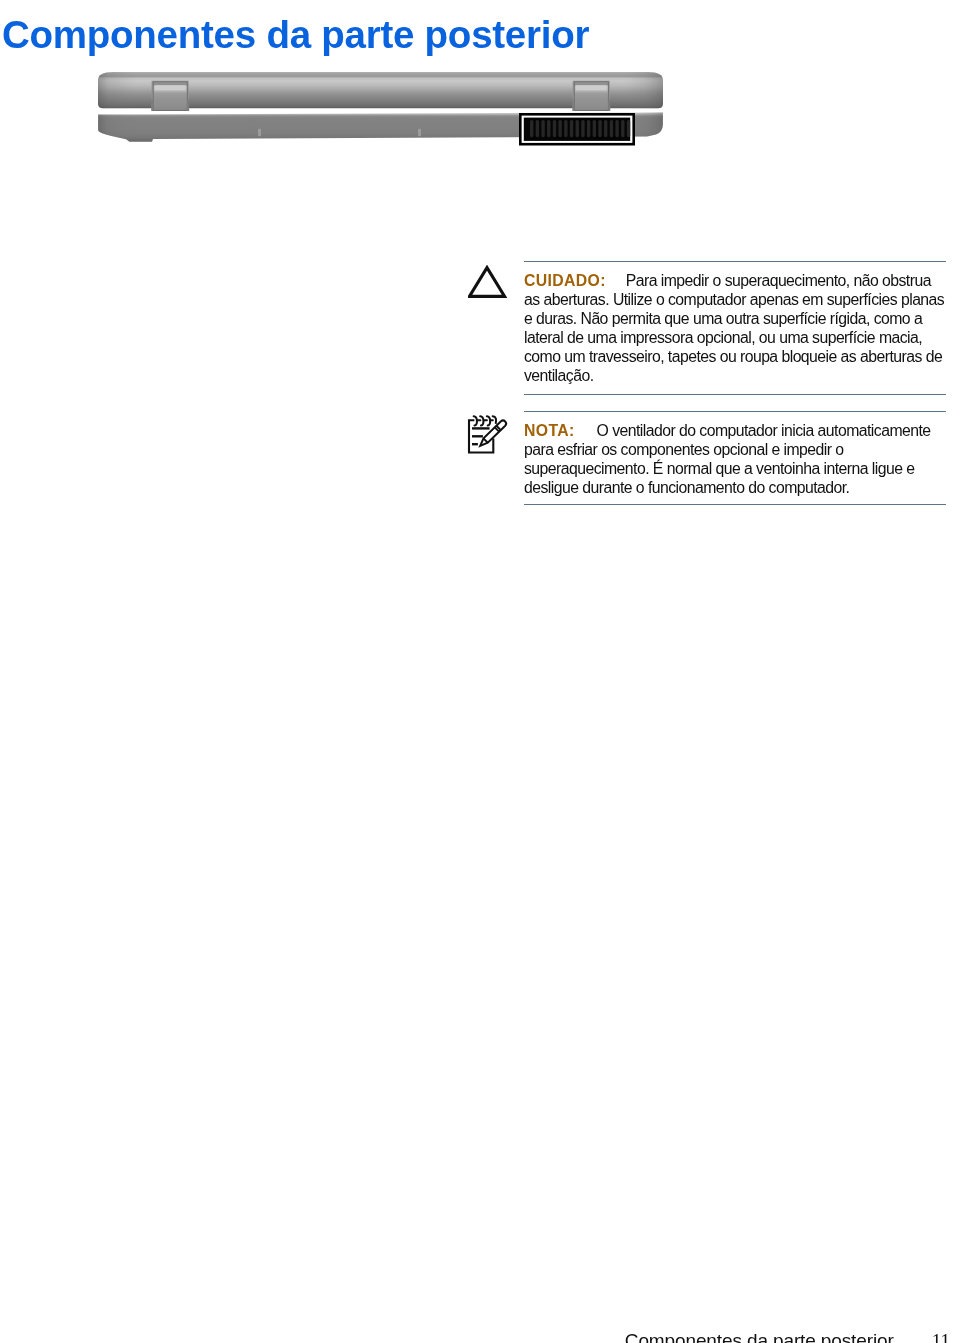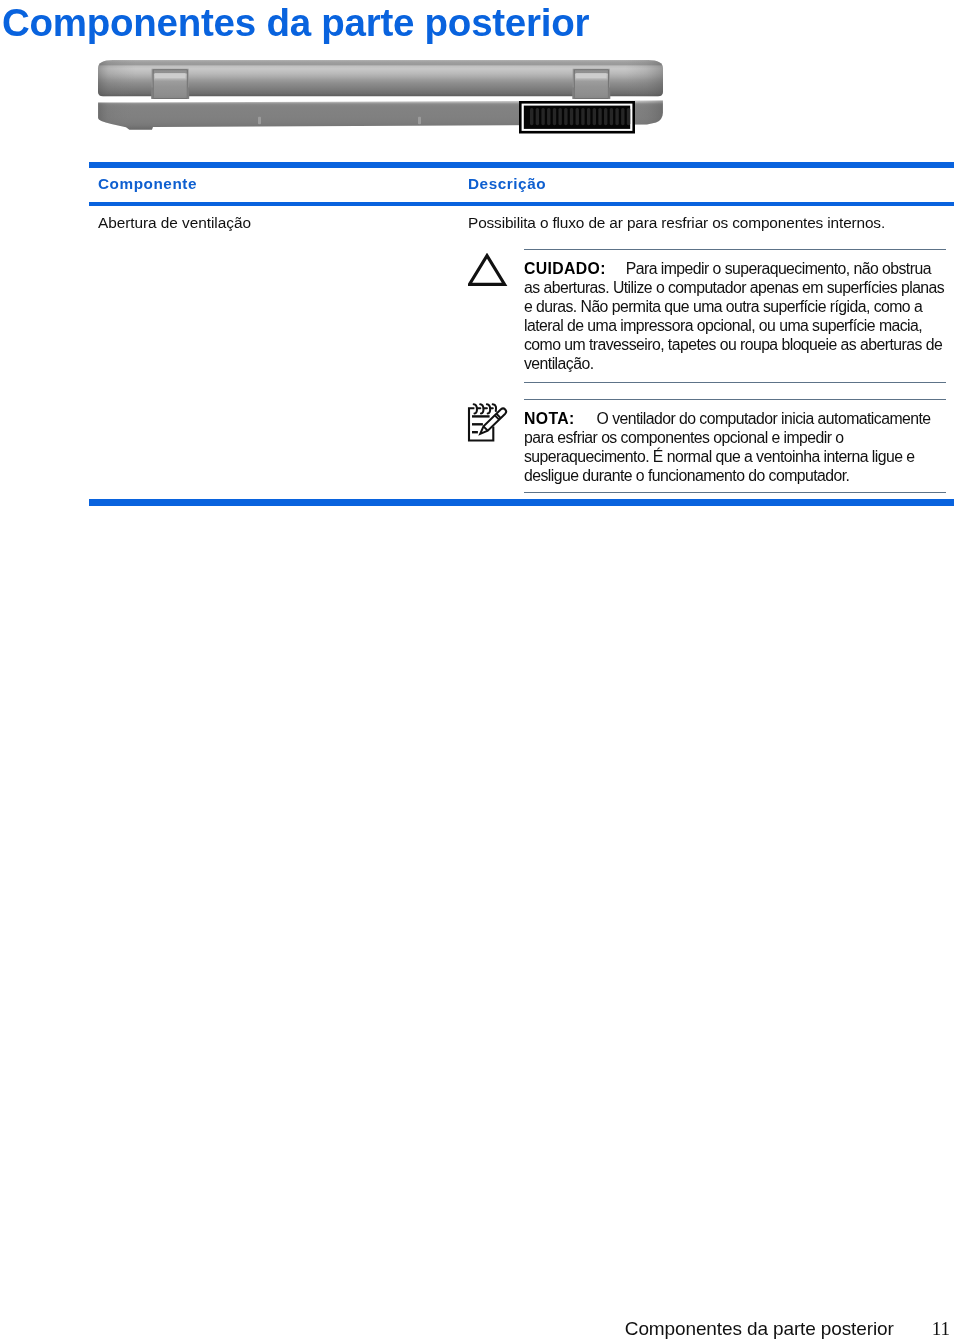--- a/index.html
+++ b/index.html
@@ -1,19 +1,19 @@
 <!DOCTYPE html>
 <html><head>
 <meta charset="utf-8">
 <title>Componentes da parte posterior</title>
 <style>
   html,body{margin:0;padding:0;background:#fff;}
   body{width:960px;height:1343px;position:relative;overflow:hidden;
        font-family:"Liberation Sans",sans-serif;}
-  .page{position:absolute;left:0;top:0;width:960px;height:1303px;}
+  .page{position:absolute;left:0;top:12px;width:960px;height:1303px;}
 
   
   .page-title{position:absolute;left:2px;top:-1px;margin:0;
     font-size:38.5px;line-height:48px;font-weight:bold;color:#0963de;
     letter-spacing:-0.25px;white-space:nowrap;}
 
   
   .laptop-figure{position:absolute;left:95px;top:57px;width:582px;height:86px;}
   .vent-callout{position:absolute;left:519px;top:101px;width:117px;height:34px;}
 
@@ -29,21 +29,21 @@
 
   .trow{position:relative;}
   .cell-comp{position:absolute;left:9px;top:8px;font-size:15.4px;color:#111;letter-spacing:-0.05px;}
   .cell-desc{position:absolute;left:379px;top:8px;width:485px;font-size:15.4px;color:#111;letter-spacing:-0.14px;}
 
   
   .admon{position:absolute;left:524px;width:421px;}
   .admon-rule{height:1px;background:#5d7388;width:422px;position:absolute;left:0;}
   .admon-icon{position:absolute;}
   .admon-body{position:absolute;left:0;width:422px;font-size:15.8px;line-height:19.0px;color:#111;letter-spacing:-0.55px;}
-  .admon-label{font-weight:bold;color:#000000;letter-spacing:0.35px;text-align:center;}
+  .admon-label{font-weight:bold;color:#a16207;letter-spacing:0.35px;text-align:center;}
   .admon-gap{display:inline-block;width:20px;}
   .admon-note .admon-gap{width:22px;}
   .admon-caution{top:249px;}
   .admon-caution .admon-rule-top{top:0;}
   .admon-caution .admon-icon{left:-56px;top:4px;}
   .admon-caution .admon-body{top:10px;}
   .admon-caution .admon-rule-bottom{top:133px;}
   .admon-note{top:399px;}
   .admon-note .admon-rule-top{top:0;}
   .admon-note .admon-icon{left:-60px;top:3px;}
@@ -167,33 +167,20 @@
         <rect x="74.53" y="2.4" width="3.4" height="17.2" rx="1.6"></rect>
         <rect x="80.22" y="2.4" width="3.4" height="17.2" rx="1.6"></rect>
         <rect x="85.92" y="2.4" width="3.4" height="17.2" rx="1.6"></rect>
         <rect x="91.61" y="2.4" width="3.4" height="17.2" rx="1.6"></rect>
         <rect x="97.31" y="2.4" width="3.4" height="17.2" rx="1.6"></rect>
         <rect x="103.00" y="2.4" width="3.4" height="17.2" rx="1.6"></rect>
       </g>
     </svg>
   </div>
 
-  <div class="comp-table">
-    <div class="rule-top"></div>
-    <div class="thead">
-      <div class="th th-comp">Componente</div>
-      <div class="th th-desc">Descrição</div>
-    </div>
-    <div class="rule-mid"></div>
-    <div class="trow" style="height:293px">
-      <div class="cell-comp">Abertura de ventilação</div>
-      <div class="cell-desc">Possibilita o fluxo de ar para resfriar os componentes internos.</div>
-    </div>
-    <div class="rule-bot"></div>
-  </div>
 
   <div class="admon admon-caution">
     <div class="admon-rule admon-rule-top"></div>
     <div class="admon-icon">
       <svg width="40" height="34" viewBox="0 0 40 34" xmlns="http://www.w3.org/2000/svg">
         <path d="M 19,2.6 L 36.6,31.4 L 1.4,31.4 Z" fill="none" stroke="#111111" stroke-width="3.1" stroke-linejoin="miter"></path>
       </svg>
     </div>
     <div class="admon-body"><span class="admon-label">CUIDADO:</span><span class="admon-gap"></span><span>Para impedir o superaquecimento, não obstrua as aberturas. Utilize o computador apenas em superfícies planas e duras. Não permita que uma outra superfície rígida, como a lateral de uma impressora opcional, ou uma superfície macia, como um travesseiro, tapetes ou roupa bloqueie as aberturas de ventilação.</span></div>
     <div class="admon-rule admon-rule-bottom"></div>

